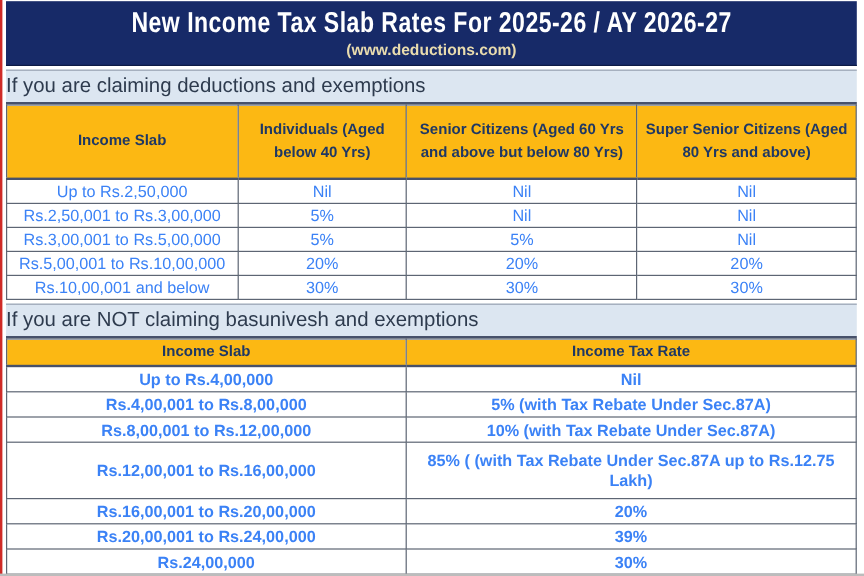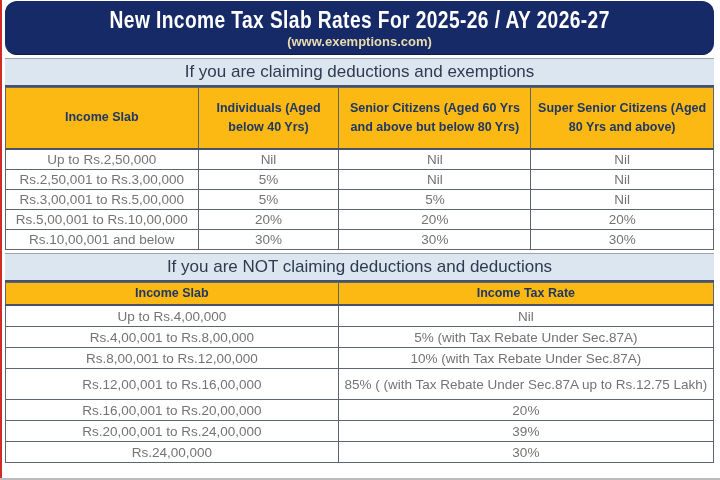--- a/index.html
+++ b/index.html
@@ -9,66 +9,64 @@
     font-family:"Liberation Sans", sans-serif;
   }
   .red-edge{position:absolute;left:0;top:0;width:2px;height:480px;background:var(--accent-red,#cf2b27);}
   .bottom-strip{position:absolute;left:0;bottom:0;width:720px;height:2px;background:#bcbcbc;}
   .content{position:absolute;left:5px;top:1px;width:709px;}
 
   .banner{
     background:var(--banner-bg,#172a68);
     height:53px;text-align:center;color:#ffffff;
     border-bottom:1px solid #0d1a45;
-    border-radius:12px;
   }
   .banner-title{padding-top:5px;font-size:24px;font-weight:bold;white-space:nowrap;}
   .banner-title span{display:inline-block;transform:scaleX(0.80);transform-origin:center;letter-spacing:0.5px;}
   .banner-sub{font-size:13px;font-weight:bold;color:var(--subtitle-color,#e9dcae);margin-top:0px;}
 
   .section-header{
     margin-top:3px;
     background:var(--section-bg,#dce6f1);
     color:#2e3b4e;
-    text-align:center;
     font-size:17px;
     height:26px;line-height:26px;
     border-top:1px solid #9aa3b2;
     border-bottom:2px solid #47516a;
   }
 
   table{border-collapse:collapse;width:100%;table-layout:fixed;padding-left:32px;}
   th,td{border:1px solid #5d6573;text-align:center;overflow:hidden;}
   th{
     background:var(--gold,#fcb813);
     color:var(--header-text,#1f3864);
     font-weight:bold;font-size:12.5px;line-height:1.55;
     padding:2px 6px;
     border-bottom:2px solid #47516a;
   }
-  td{font-size:13.5px;color:#737373;padding:1px 3px;line-height:17px;}
+  td{font-size:13.5px;color:#3b82f6;padding:1px 3px;line-height:17px;}
 
   #t1 th{height:56px;}
   #t1 td{height:17px;}
   #t2 th{height:17px;padding:1px 6px;}
-  #t2 td{height:18px;}
+  #t2 td{height:18px;font-weight:bold;}
   #t2 tbody tr:nth-child(4) td{padding:6px 4px;}
 </style>
 </head>
 <body style="--accent-red: #cf2b27; --banner-bg: #172a68; --gold: #fcb813; --header-text: #1f3864; --section-bg: #dce6f1; --subtitle-color: #e9dcae;">
 
 <div class="red-edge"></div>
 
 <div class="content">
 
   <div class="banner">
     <div class="banner-title">
       <span>New Income Tax Slab Rates For 2025-26 / AY 2026-27</span>
     </div>
-    <div class="banner-sub">(www.exemptions.com)</div>
+    <div class="banner-sub">(www.deductions.com)</div>
   </div>
 
   <div class="section-header">If you are claiming deductions and exemptions</div>
 
   <table id="t1">
     <colgroup>
       <col style="width:27.2%">
         <col style="width:19.9%">
       <col style="width:27.1%">
         <col style="width:25.8%">
@@ -108,21 +106,21 @@
         </tr>
         <tr>
           <td>Rs.10,00,001 and below</td>
           <td>30%</td>
           <td>30%</td>
           <td>30%</td>
         </tr>
       </tbody>
   </table>
 
-  <div class="section-header">If you are NOT claiming deductions and deductions</div>
+  <div class="section-header">If you are NOT claiming basunivesh and exemptions</div>
 
   <table id="t2">
     <colgroup>
       <col style="width:47%">
         <col style="width:53%">
     </colgroup>
     <thead>
         <tr>
           <th>Income Slab</th>
           <th>Income Tax Rate</th>

